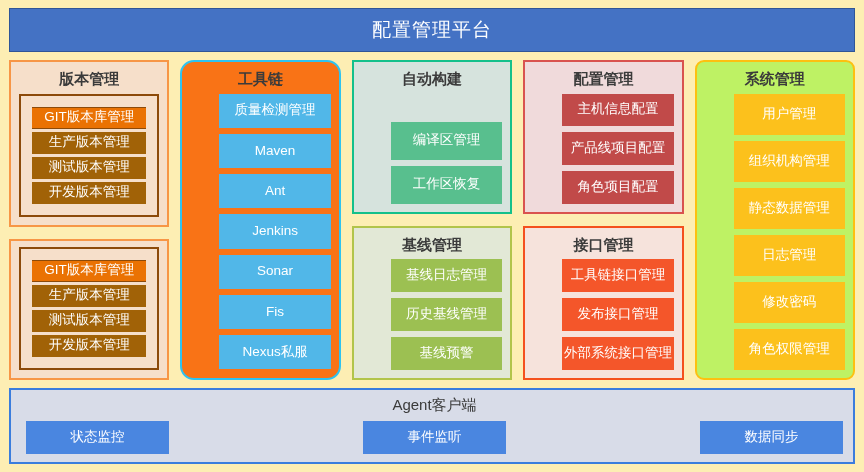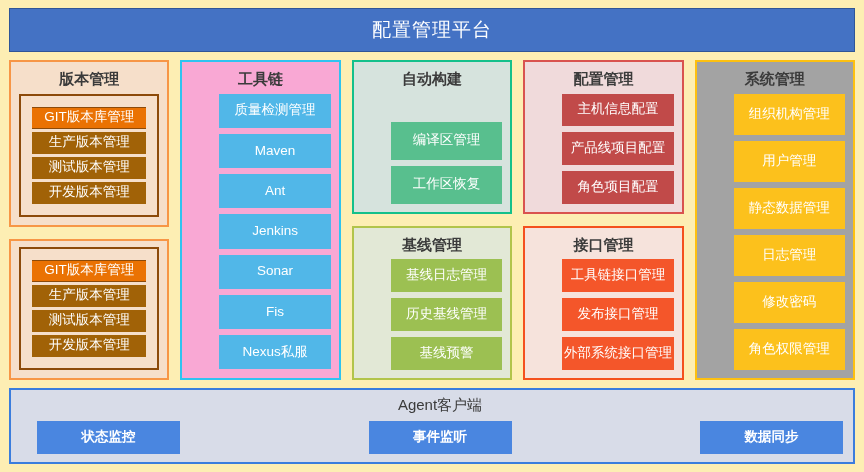--- a/index.html
+++ b/index.html
@@ -97,66 +97,65 @@
   }
 
   
   .c-ver { border-color: #f79646; background: #f6dfca; }
   .c-ver .item { background: #a16207; }
   .c-ver .item.first { background: #ea7203; border-color: #8c4a09; }
   .c-ver .items { gap: 3px; border: 2px solid #8c4a09; padding: 11px; }
   .c-ver .item { border-left: none; border-right: none; }
 
   
-  .c-tool { border-color: #2fc3f0; background: #f9a8d4; }
+  .c-tool { border-color: #2fc3f0; background: #f97316; border-radius: 14px; }
   .c-tool .item { background: #51b7e8; }
 
   
   .c-build { border-color: #14c08b; background: #d6e3dd; gap: 28px; }
   .c-build .item { background: #58bf8e; }
 
   
   .c-base { border-color: #b2c44a; background: #e2e8d6; }
   .c-base .item { background: #9cc052; }
 
   
   .c-conf { border-color: #d9534f; background: #f0dadb; }
   .c-conf .item { background: #c14a49; }
 
   
   .c-intf { border-color: #f4511e; background: #f6e3dc; }
   .c-intf .item { background: #f4562a; }
 
   
-  .c-sys { border-color: #fdc010; background: #a3a3a3; }
+  .c-sys { border-color: #fdc010; background: #bef264; border-radius: 9px; }
   .c-sys .item { background: #fcc11c; }
 
   
   .footer {
     margin-top: 8px;
     flex: 0 0 76px;
     box-sizing: border-box;
     border: 2px solid #3b7ddd;
     background: #d8dce8;
     display: flex;
     flex-direction: column;
-    padding: 4px 10px 8px 26px;
+    padding: 4px 10px 8px 15px;
   }
   .footer-title {
     text-align: center;
     font-size: 15px;
     color: #3b3b3b;
     padding: 2px 0 6px 0;
   }
   .footer-btns {
     flex: 1 1 auto;
     display: flex;
     justify-content: flex-end;
     align-items: stretch;
-    font-weight: bold;
   }
   .footer-btn {
     width: 141px;
     background: #4a86e0;
     color: #ffffff;
     font-size: 13.5px;
     display: flex;
     align-items: center;
     justify-content: center;
     border: 1px solid #4a86e0;
@@ -242,22 +241,22 @@
           <div class="item">发布接口管理</div>
           <div class="item">外部系统接口管理</div>
         </div>
       </div>
     </div>
 
     <div class="column">
       <div class="card c-sys grow">
         <div class="card-title">系统管理</div>
         <div class="items">
+          <div class="item">用户管理</div>
           <div class="item">组织机构管理</div>
-          <div class="item">用户管理</div>
           <div class="item">静态数据管理</div>
           <div class="item">日志管理</div>
           <div class="item">修改密码</div>
           <div class="item">角色权限管理</div>
         </div>
       </div>
     </div>
 
   </div>
 

